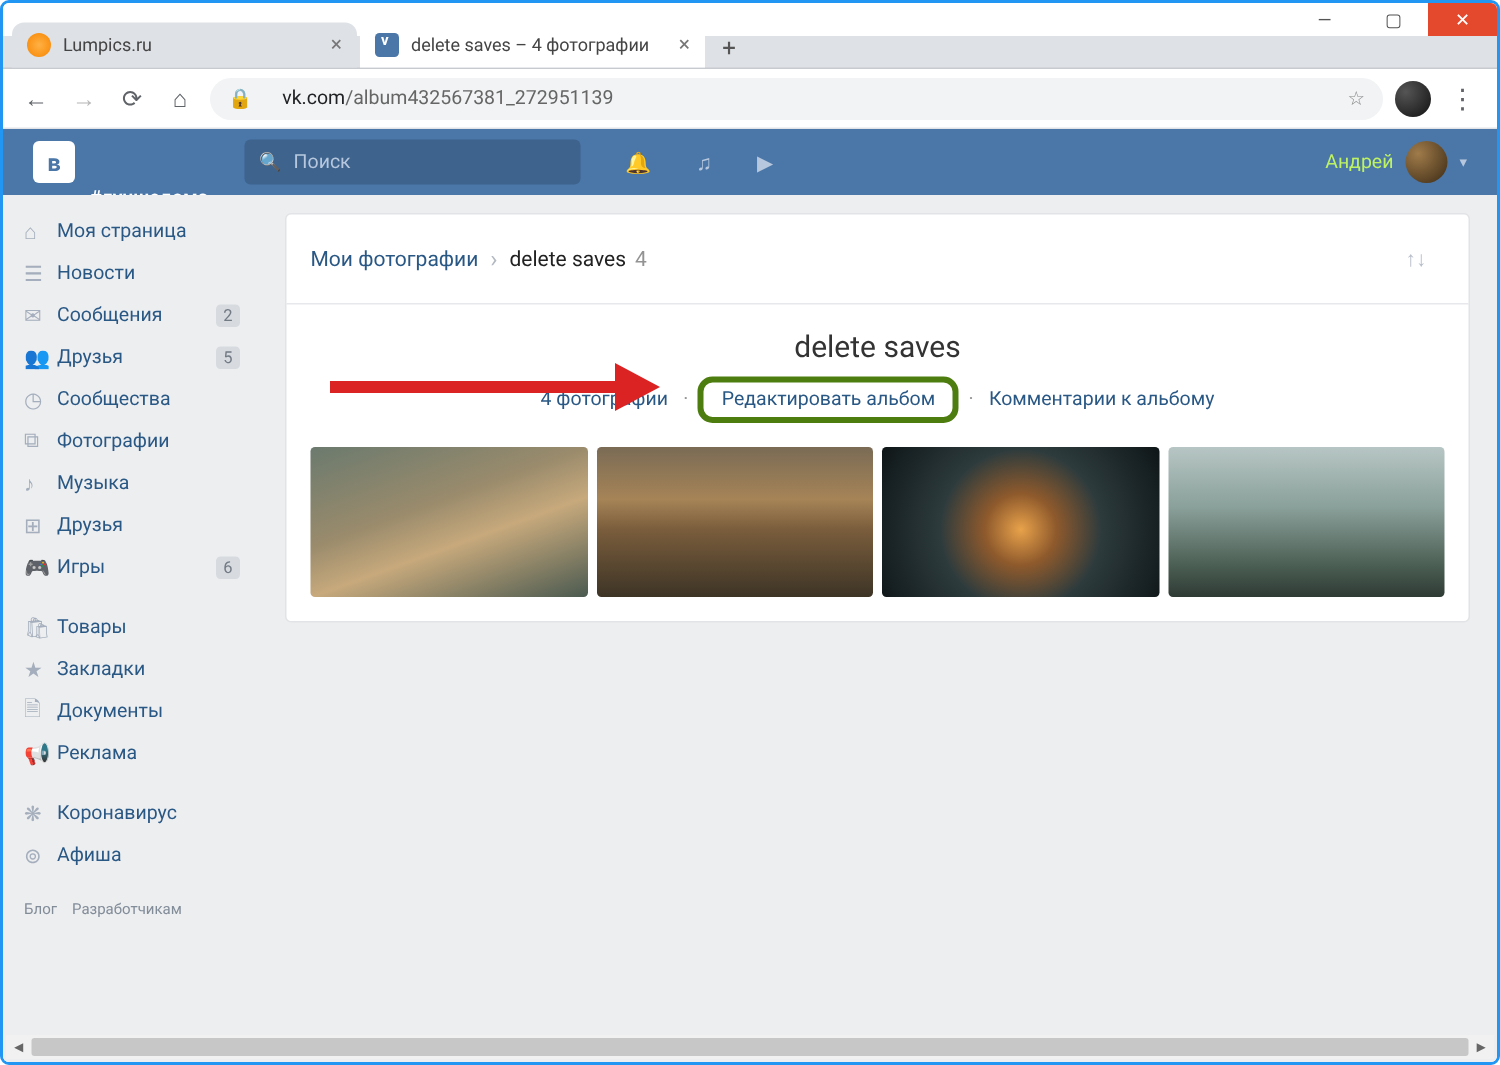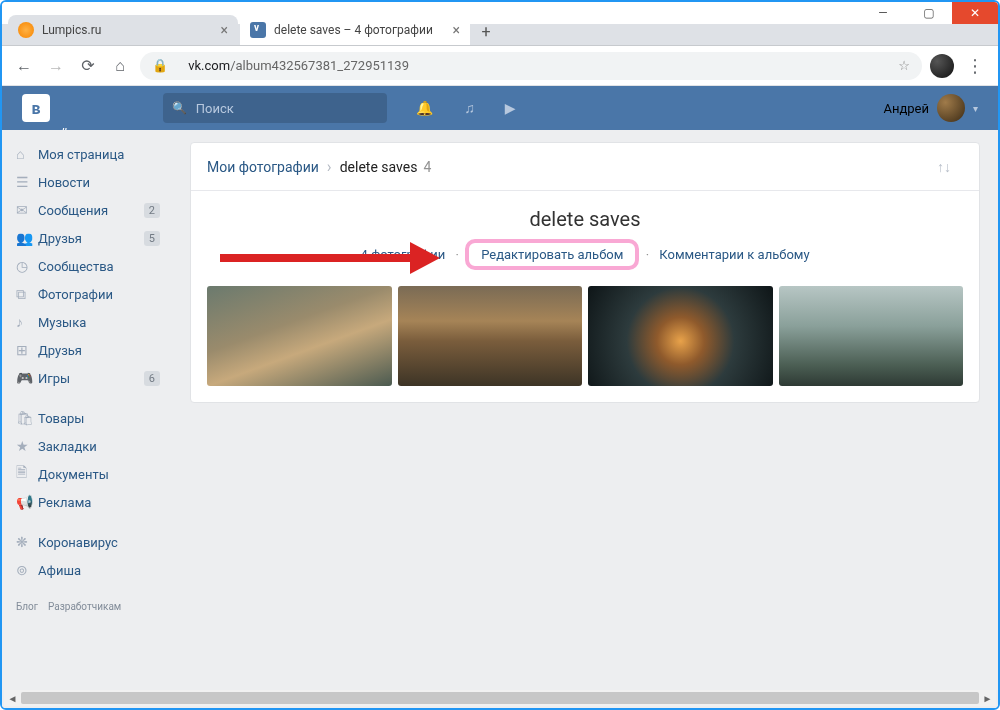--- a/index.html
+++ b/index.html
@@ -36,51 +36,51 @@
 
 .vkhead { height: 44px; background: #4a76a8; display: flex; align-items: center; padding: 0 20px; color: #dde6f0; font-size: 13px; }
 .vklogo { width: 28px; height: 28px; background: #fff; border-radius: 4px; display: flex; align-items: center; justify-content: center; font-weight: bold; color: #4a76a8; font-size: 16px; margin-right: 10px; cursor:pointer;}
 .tag { font-weight: 600; color: #fff; margin-right: 24px; margin-top: 48px; }
 .vksearch { width: 224px; height: 30px; background: rgba(0,0,0,.16); border-radius: 4px; display: flex; align-items: center; padding: 0 10px; color: #b7c8de; }
 .vksearch .sicon { margin-right: 8px; font-size: 12px; }
 .midicons { display: flex; gap: 30px; margin-left: 30px; color: #b7c8de; font-size: 14px; }
 .midicons span { cursor: pointer; }
 .spacer { flex: 1; }
 .vkuser { display: flex; align-items: center; gap: 8px; cursor: pointer; }
-.vkuser .uname { color: #000000; }
+.vkuser .uname { color: #bef264; }
 .vkuser .uava { width: 28px; height: 28px; border-radius: 50%; background: radial-gradient(circle at 30% 30%, #a07b4a, #3b2a14); }
 .vkuser .chev { color: #b7c8de; font-size: 10px; }
 
 
 .page { display: flex; height: 580px; background: #edeef0; overflow: hidden; }
 .sidebar { width: 170px; background: #edeef0; padding: 10px 0 0 14px; font-size: 13px; }
 .sbitem { display: flex; align-items: center; height: 28px; color: #2a5885; cursor: pointer; }
 .sbitem .sicn { width: 22px; color: #a4aebc; font-size: 14px; }
 .sbitem .badge { background: #d7dbe0; color: #727a84; font-size: 11px; border-radius: 3px; padding: 1px 5px; margin-left: auto; margin-right: 12px; }
 .sbgap { height: 12px; }
 .footer { padding-top: 12px; font-size: 10px; color: #828c99; line-height: 22px; }
 .footer span { margin-right: 10px; cursor: pointer; }
 .footer .more::after { content:" ▾"; font-size: 9px; }
 
 .main { flex: 1; padding: 12px 18px 0 18px; position: relative; }
 .card { background: #fff; border: 1px solid #e1e3e6; border-radius: 4px; }
-.cardhead { height: 48px; display: flex; align-items: center; padding: 0 16px; border-bottom: 1px solid #e7e8ec; }
+.cardhead { height: 60px; display: flex; align-items: center; padding: 0 16px; border-bottom: 1px solid #e7e8ec; }
 .crumb { font-size: 14px; color: #2a5885; cursor: pointer;}
 .chev2 { margin: 0 8px; color: #b3b9c2; }
 .albumname { color: #222; font-size: 14px; }
 .count { color: #939393; margin-left: 6px; font-size: 14px; }
 .cardhead .sp { flex: 1; }
 .sorticon { color: #b7bec9; font-size: 14px; margin-right: 12px; cursor: pointer; }
 .btnblue { background: #5181b8; color: #fff; font-size: 12.5px; padding: 7px 14px; border-radius: 4px; cursor: pointer; }
 
 .cardbody { padding: 16px; text-align: center; }
 .atitle { font-size: 20px; color: #333; margin-bottom: 8px; }
 .links { font-size: 13px; }
 .links a { color: #2a5885; text-decoration: none; margin: 0 4px; cursor: pointer; }
-.highlight-box { display: inline-block; border: 4px solid #f9a8d4; border-radius: 10px; padding: 4px 8px; position: relative; }
+.highlight-box { display: inline-block; border: 4px solid #4d7c0f; border-radius: 10px; padding: 4px 8px; position: relative; }
 .sep-dot { color: #939393; margin: 0 3px; }
 .thumbs { display: flex; gap: 6px; margin-top: 16px; }
 .thumb { flex: 1; height: 100px; border-radius: 3px; cursor: pointer; }
 .t1 { background: linear-gradient(160deg, #6b7a6e 0%, #9a8b6c 40%, #c7a97c 60%, #4b5a50 100%); }
 .t2 { background: linear-gradient(180deg, #7a6b55 0%, #a68457 35%, #7a5d3c 55%, #3d3426 100%); }
 .t3 { background: radial-gradient(circle at 50% 55%, #e8a24a 0%, #8f5a2c 22%, #2d3b3d 50%, #0e1517 100%); }
 .t4 { background: linear-gradient(180deg, #b7c6c4 0%, #8aa09a 40%, #4a5d52 80%, #2e3a34 100%); }
 
 
 .arrow { position: absolute; left: 48px; top: 116px; width: 220px; height: 24px; pointer-events: none; }

